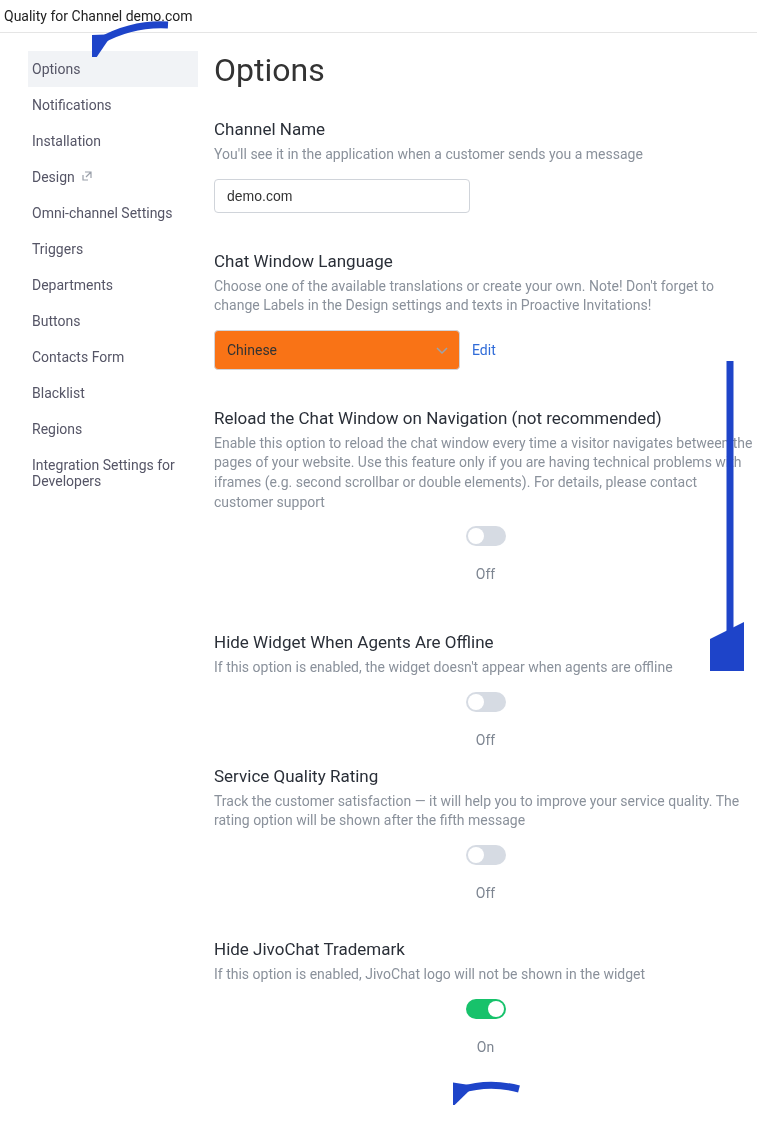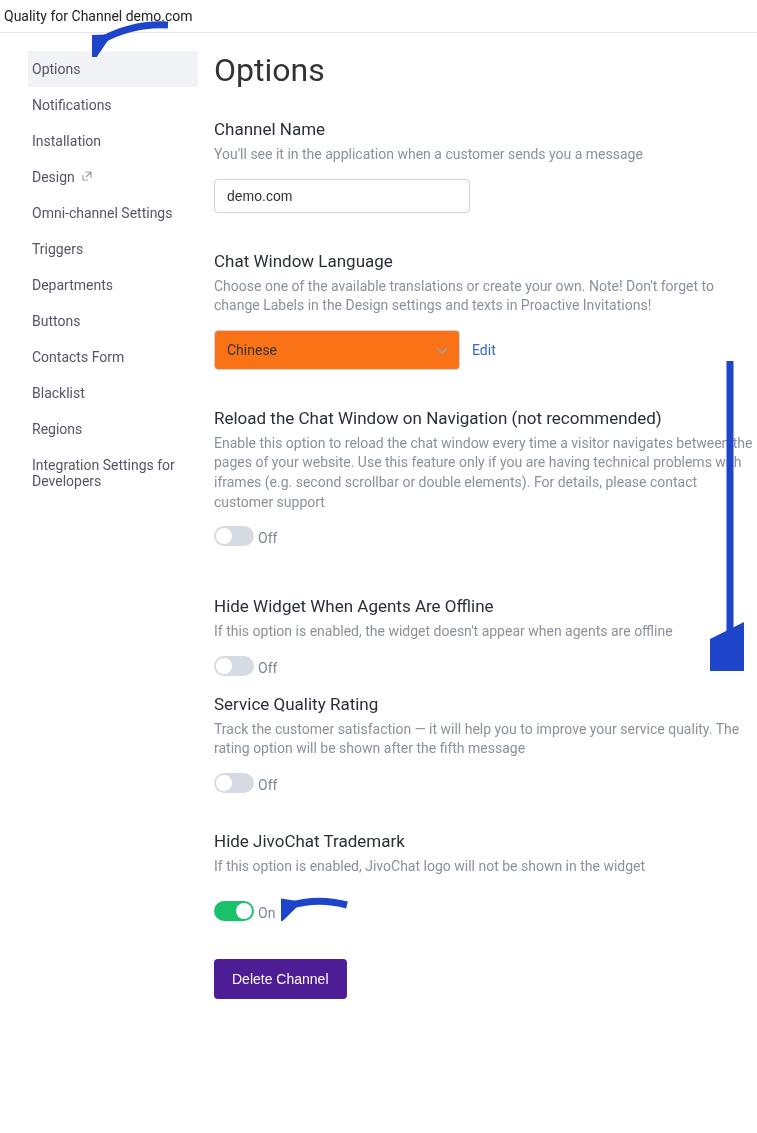--- a/index.html
+++ b/index.html
@@ -92,21 +92,21 @@
       right: 12px;
       top: 50%;
       transform: translateY(-50%);
       pointer-events: none;
     }
     .link-edit {
       color: #2f6bd8;
       font-size: 14px;
       cursor: pointer;
     }
-    .toggle-row { display: flex; align-items: flex-end; gap: 4px; }
+    .toggle-row { display: flex; align-items: center; gap: 20px; flex-direction: column; }
     .toggle {
       width: 40px;
       height: 20px;
       border-radius: 12px;
       position: relative;
       cursor: pointer;
       flex-shrink: 0;
     }
     .toggle.off { background: #d6dbe3; }
     .toggle.on { background: #17c26b; }

